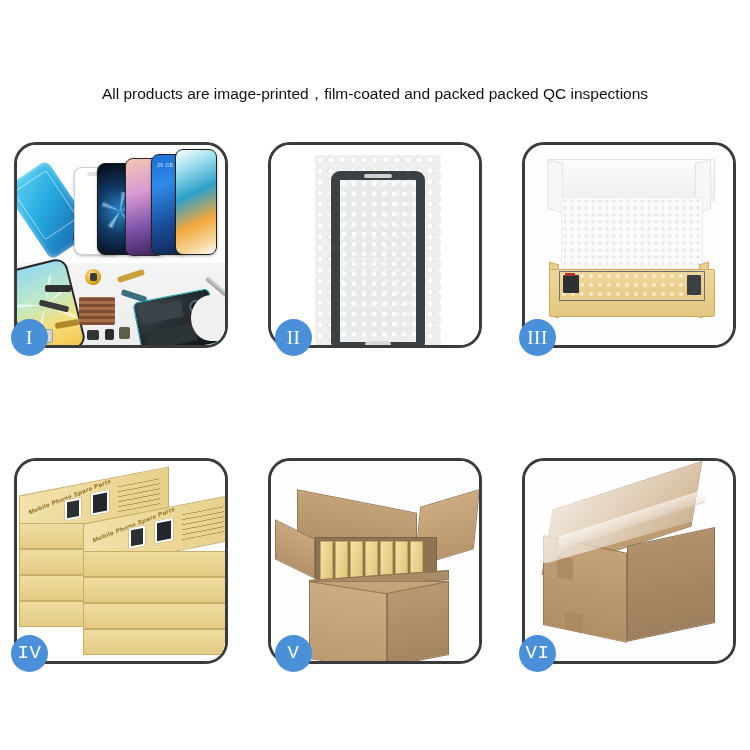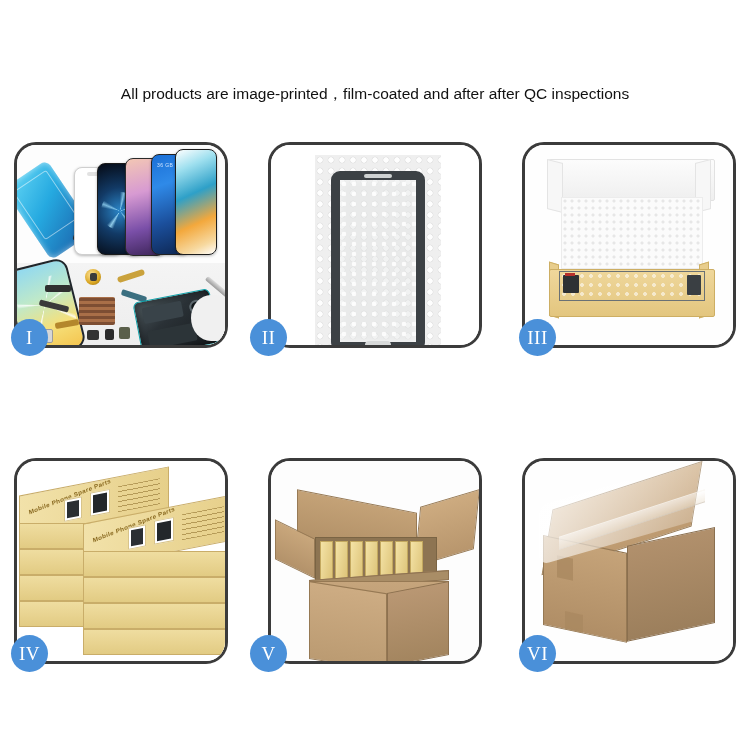--- a/index.html
+++ b/index.html
@@ -41,22 +41,22 @@
 
   .badge {
     position:absolute;
     width:37px; height:37px; border-radius:50%;
     background:#4a90d9;
     color:#ffffff;
     font-family:"Liberation Serif", serif;
     font-size:19px; line-height:37px; text-align:center;
     z-index:9; letter-spacing:0.5px;
   }
-  .b-r1 { top:319px; } .b-r2 { top:635px; }
-  .b-c1 { left:11px; } .b-c2 { left:250px; } .b-c3 { left:519px; }
+  .b-r1 { top:319px; } .b-r2 { top:635px;font-family:Liberation Mono, monospace; }
+  .b-c1 { left:11px; } .b-c2 { left:275px; } .b-c3 { left:519px; }
 
   
   .p1 { background:#fdfdfd; }
   .p1 .floor {
     position:absolute; left:0; right:0; top:118px; bottom:0;
     background:linear-gradient(#f4f4f4,#ededed);
   }
   .blue-lcd {
     position:absolute; left:6px; top:22px; width:52px; height:86px;
     background:linear-gradient(150deg,#63d6f5 0%,#25a9e0 45%,#1b5fa8 100%);
@@ -288,21 +288,21 @@
     position:absolute; left:14px; top:18px; width:184px; height:60px;
     background:linear-gradient(120deg,rgba(255,255,255,.75),rgba(255,255,255,.15));
     border-radius:10px; transform:skewY(-16deg); pointer-events:none;
   }
 </style>
 </head>
 <body>
 
 <div class="page">
 
-  <div class="subtitle">All products are image-printed，film-coated and after after QC inspections</div>
+  <div class="subtitle">All products are image-printed，film-coated and packed packed QC inspections</div>
 
   <div class="card r1 c1">
     <div class="shot p1">
       <div class="floor"></div>
       <div class="blue-lcd">
           <span class="blue-flex"></span>
         </div>
       <div class="scr scr-a"></div>
       <div class="scr scr-b">
           <span class="burst"></span>

